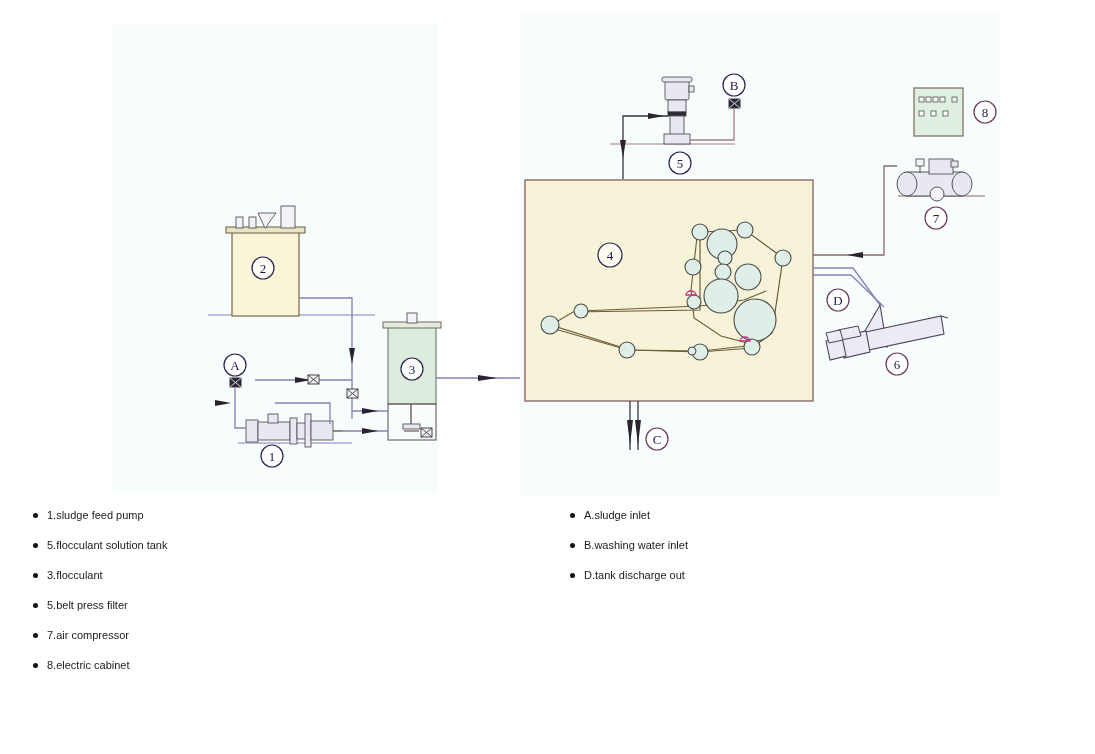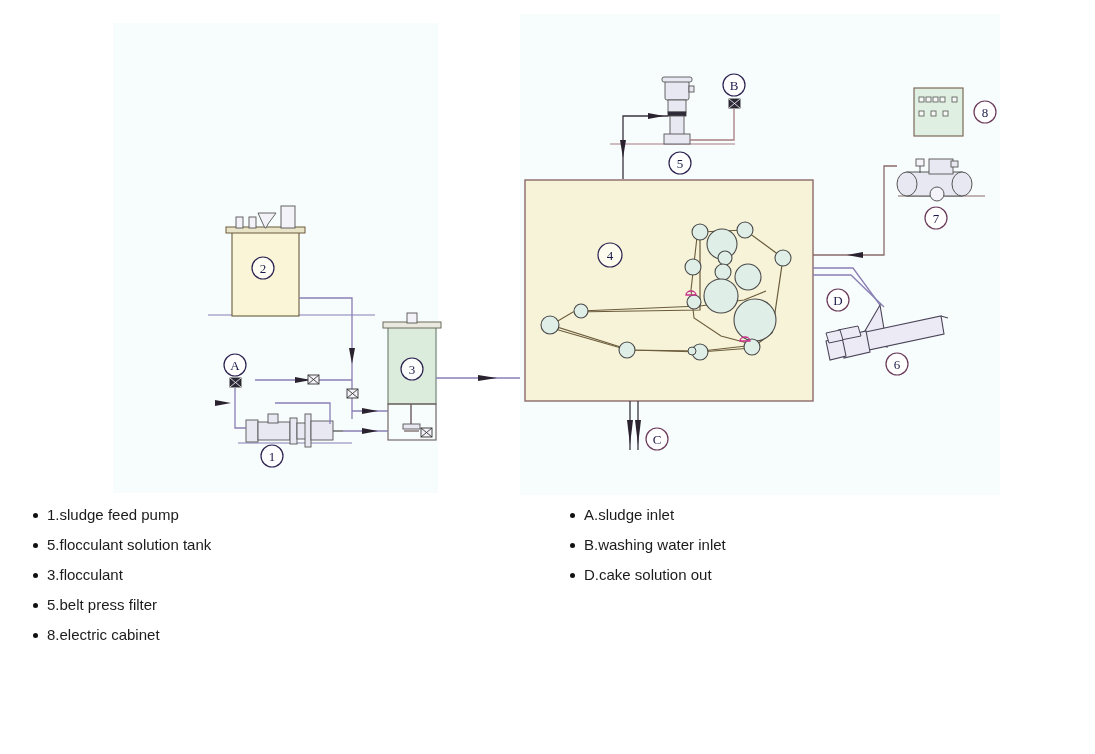--- a/index.html
+++ b/index.html
@@ -5,21 +5,21 @@
   html,body{margin:0;padding:0;background:#ffffff;}
   body{width:1095px;height:754px;font-family:"Liberation Sans",sans-serif;position:relative;overflow:hidden;}
   #stage{position:absolute;left:0;top:0;width:1095px;height:754px;}
   .panel-bg{position:absolute;background:#f7fcfd;}
   svg.diagram{position:absolute;left:0;top:0;width:1095px;height:500px;}
   .legend{position:absolute;font-size:15px;color:#1b1b1b;line-height:30px;}
   .legend-item{display:flex;align-items:center;white-space:nowrap;height:30px;}
   .bullet{display:inline-block;width:5px;height:5px;border-radius:50%;background:#111;margin-right:9px;flex:0 0 auto;}
   #legend-left{left:33px;top:500px;}
   #legend-right{left:570px;top:500px;}
-  .lbl{font-size:15px;}
+  .lbl{font-size:11px;}
 </style>
 </head>
 <body>
 
 <div id="stage">
 
   <div class="panel-bg" style="left:113px;top:23px;width:325px;height:470px;"></div>
   <div class="panel-bg" style="left:520px;top:14px;width:480px;height:481px;"></div>
 
   <svg class="diagram" viewBox="0 0 1095 500">
@@ -254,32 +254,36 @@
     <div class="legend-item">
         <span class="bullet"></span>
         <span class="lbl">3.flocculant</span>
       </div>
     <div class="legend-item">
         <span class="bullet"></span>
         <span class="lbl">5.belt press filter</span>
       </div>
     <div class="legend-item">
         <span class="bullet"></span>
+        <span class="lbl">7.air compressor</span>
+      </div>
+    <div class="legend-item">
+        <span class="bullet"></span>
         <span class="lbl">8.electric cabinet</span>
       </div>
   </div>
 
   <div class="legend" id="legend-right">
     <div class="legend-item">
         <span class="bullet"></span>
         <span class="lbl">A.sludge inlet</span>
       </div>
     <div class="legend-item">
         <span class="bullet"></span>
         <span class="lbl">B.washing water inlet</span>
       </div>
     <div class="legend-item">
         <span class="bullet"></span>
-        <span class="lbl">D.cake solution out</span>
+        <span class="lbl">D.tank discharge out</span>
       </div>
   </div>
 
 </div>
 
 </body></html>

